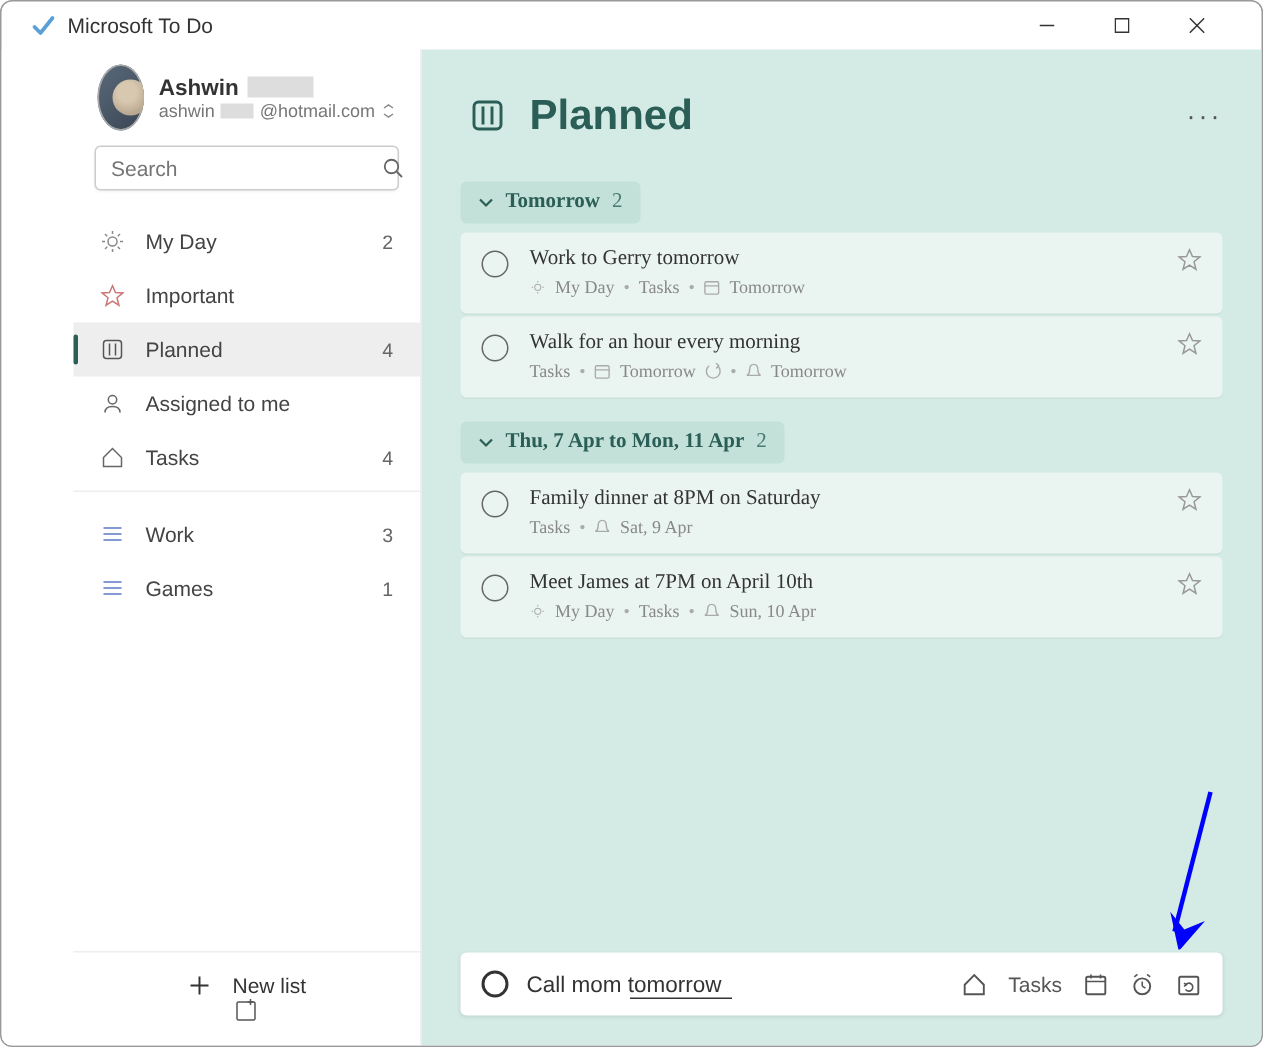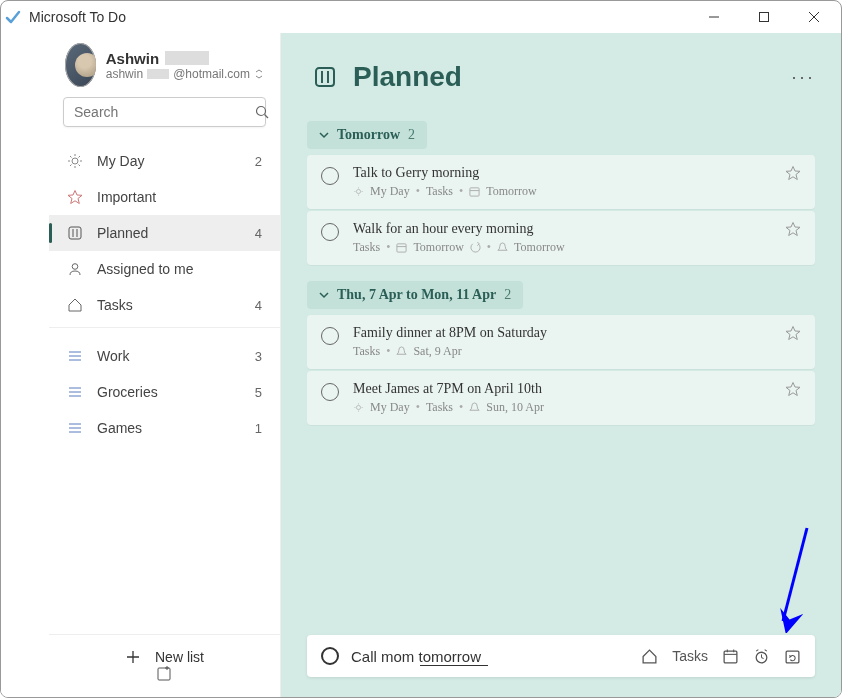--- a/index.html
+++ b/index.html
@@ -11,21 +11,21 @@
       width: 842px;
       height: 698px;
       overflow: hidden;
       border: 1px solid #999;
       border-radius: 8px;
     }
     .titlebar {
       height: 32px;
       display: flex;
       align-items: center;
-      padding: 0 4px;
+      padding: 0 20px;
       justify-content: space-between;
     }
     .titlebar-left { display: flex; align-items: center; gap: 8px; }
     .titlebar-right { display: flex; gap: 4px; }
     .titlebar-right .win-btn {
       width: 46px;
       height: 32px;
       display: flex;
       align-items: center;
       justify-content: center;
@@ -290,31 +290,20 @@
         <span class="count">3</span>
       </div>
       <div class="nav-item">
         <span class="icon">
           <svg width="16" height="16" viewBox="0 0 16 16">
               <line x1="2" y1="4" x2="14" y2="4" stroke="#5a7ac0"></line>
               <line x1="2" y1="8" x2="14" y2="8" stroke="#5a7ac0"></line>
               <line x1="2" y1="12" x2="14" y2="12" stroke="#5a7ac0"></line>
             </svg>
         </span>
-        <span>Groceries</span>
-        <span class="count">5</span>
-      </div>
-      <div class="nav-item">
-        <span class="icon">
-          <svg width="16" height="16" viewBox="0 0 16 16">
-              <line x1="2" y1="4" x2="14" y2="4" stroke="#5a7ac0"></line>
-              <line x1="2" y1="8" x2="14" y2="8" stroke="#5a7ac0"></line>
-              <line x1="2" y1="12" x2="14" y2="12" stroke="#5a7ac0"></line>
-            </svg>
-        </span>
         <span>Games</span>
         <span class="count">1</span>
       </div>
     </div>
 
     <div class="sidebar-footer">
       <div class="new-list">
         <span class="icon">
           <svg width="16" height="16" viewBox="0 0 16 16">
               <line x1="8" y1="2" x2="8" y2="14" stroke="#333" stroke-width="1.3"></line>
@@ -355,21 +344,21 @@
               <path d="M1 3 L5 7 L9 3" stroke="#2a5e56" fill="none" stroke-width="1.5"></path>
             </svg>
         </span>
         <span>Tomorrow</span>
         <span class="gcount">2</span>
       </div>
 
       <div class="task-card">
         <div class="task-circle"></div>
         <div class="task-content">
-          <div class="task-title">Talk to Gerry morning</div>
+          <div class="task-title">Work to Gerry tomorrow</div>
           <div class="task-meta">
             <svg width="11" height="11" viewBox="0 0 16 16">
                 <circle cx="8" cy="8" r="3" stroke="#aaa" fill="none"></circle>
                 <g stroke="#aaa">
                   <line x1="8" y1="2" x2="8" y2="3.5"></line>
                   <line x1="8" y1="12.5" x2="8" y2="14"></line>
                   <line x1="2" y1="8" x2="3.5" y2="8"></line>
                   <line x1="12.5" y1="8" x2="14" y2="8"></line>
                 </g>
               </svg>

